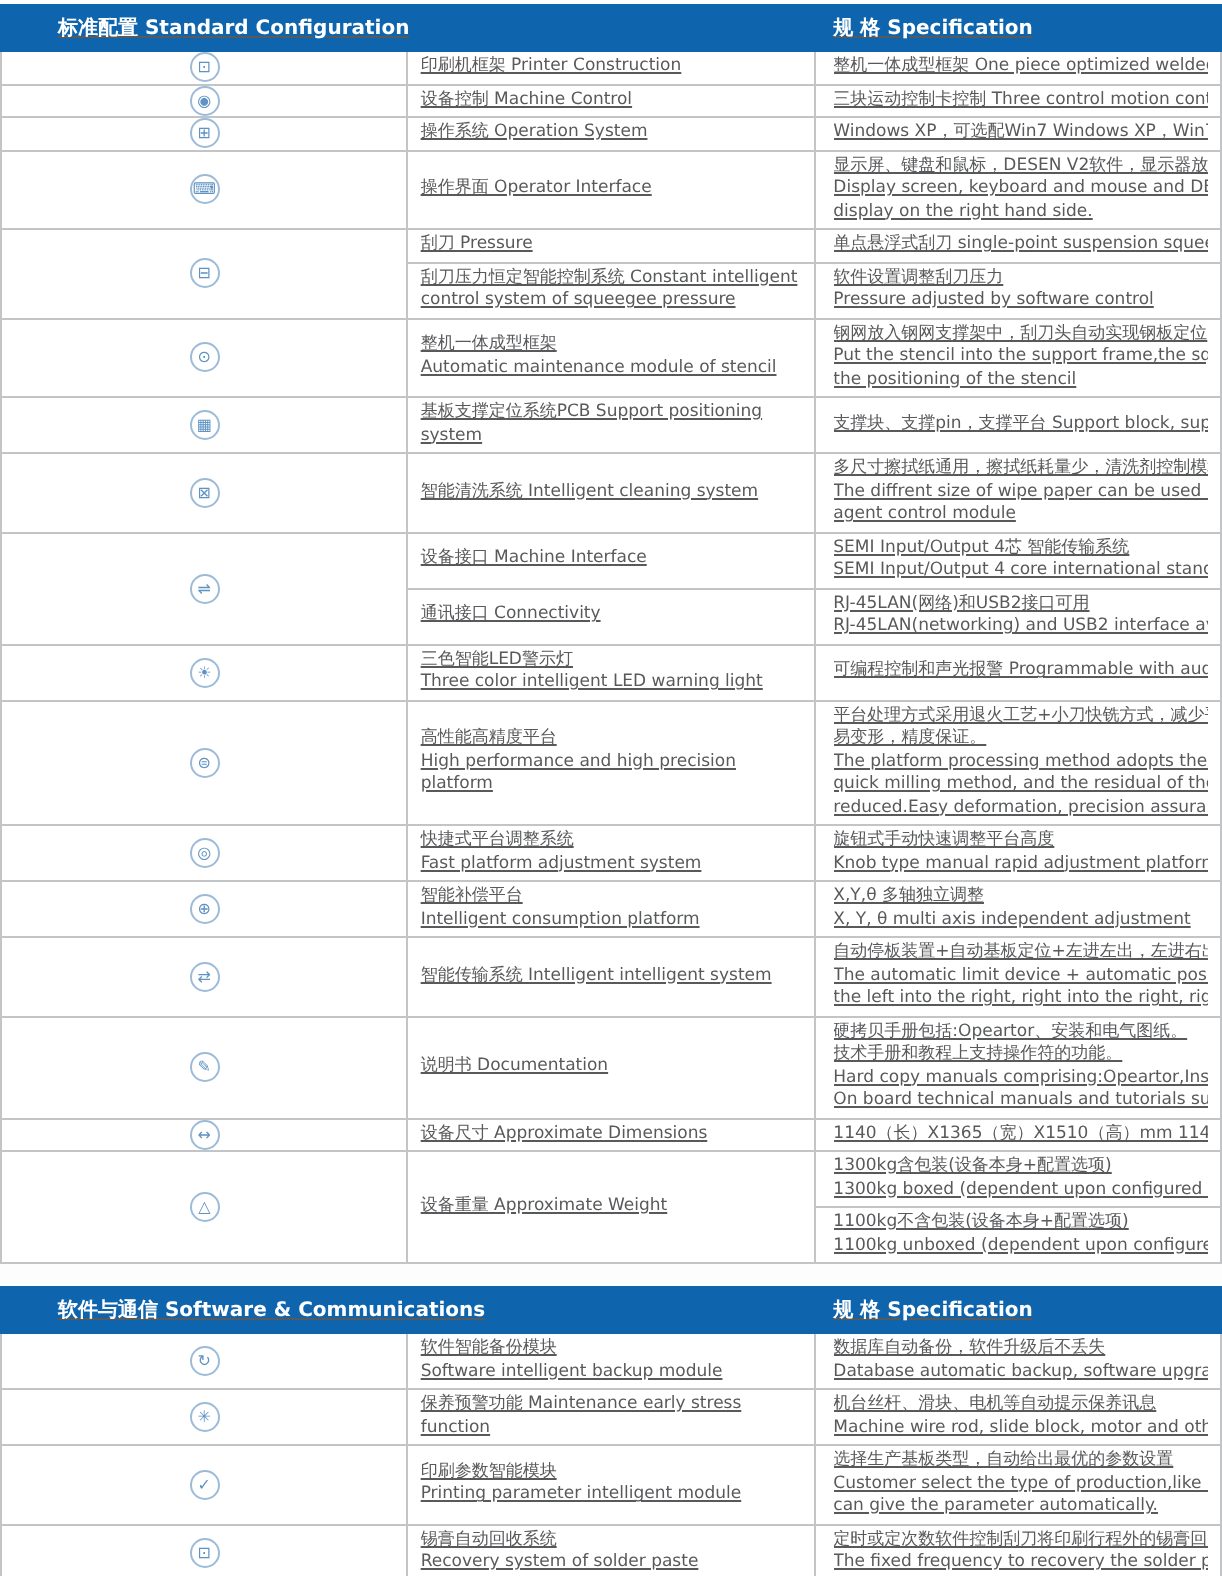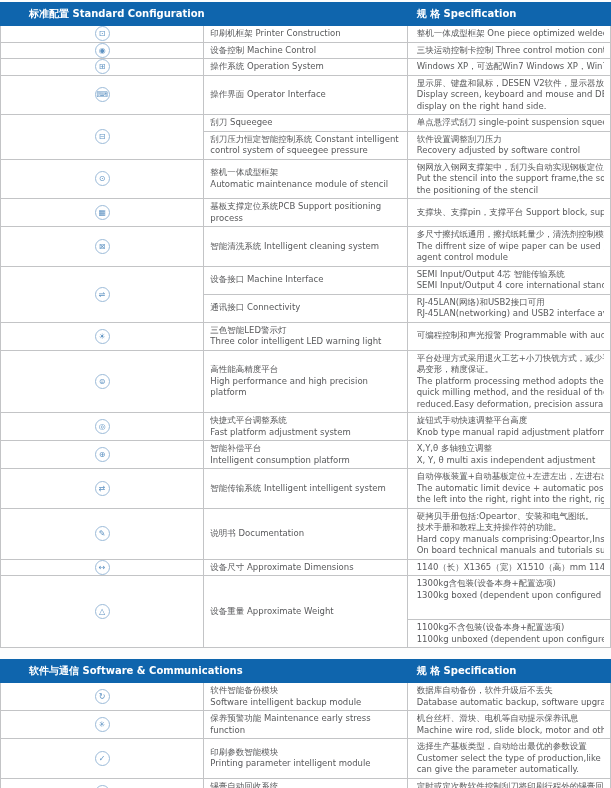--- a/index.html
+++ b/index.html
@@ -1,30 +1,30 @@
 <!DOCTYPE html>
 <html><head>
 <meta charset="utf-8">
 <style>
   html,body{margin:0;padding:0;background:#f4f4f4;}
   body{width:611px;font-family:"DejaVu Sans","Liberation Sans",sans-serif;color:#58595b;}
   .sheet{width:611px;background:#ffffff;}
-  .spec-section{width:509px;background:#eab308;}
+  .spec-section{width:509px;background:#eab308;text-decoration:underline;}
   table{border-collapse:collapse;width:611px;table-layout:fixed;}
   .section-gap1{height:11px;background:#fdfdfd;}
   th{background:#0f65ad;color:#ffffff;font-size:10px;font-weight:bold;text-align:left;
      height:18px;padding:2px 0 2px 9px;border:1px solid #0f65ad;}
   th.title-th{padding-left:28px;}
   td{border:1px solid #c3c4c6;font-size:8.5px;line-height:11.5px;vertical-align:middle;
      padding:2px 6px;background:#ffffff;}
   td.icon-cell{width:22px;padding:0;text-align:center;}
   td.label-cell{width:231px;}
   td.spec-cell{width:358px;padding:0;}
   .spec-group{padding:2px 6px 2px 9px;}
-  .spec-group + .spec-group{border-top:1px solid #c3c4c6;margin-top:16px;}
+  .spec-group + .spec-group{border-top:1px solid #c3c4c6;}
   .icon-circle{display:inline-block;width:13px;height:13px;border:1px solid #9cbbd9;
      border-radius:50%;color:#5f93c3;font-size:8px;line-height:13px;text-align:center;
      background:#ffffff;}
   .line{white-space:nowrap;overflow:hidden;}
   .outer-top{height:2px;background:#fdfdfd;}
 </style>
 </head>
 <body>
 
 <div class="sheet">
@@ -81,57 +81,57 @@
                 <div class="spec-group">
                   <div class="line">显示屏、键盘和鼠标，DESEN V2软件，显示器放在设备右侧顶上。</div>
                   <div class="line">Display screen, keyboard and mouse and DESEN V2 software,</div>
                   <div class="line">display on the right hand side.</div>
                 </div>
               </td>
             </tr>
             <tr>
               <td class="icon-cell" rowspan="2"><span class="icon-circle">⊟</span></td>
               <td class="label-cell">
-                <div>刮刀  Squeegee</div>
+                <div>刮刀  Pressure</div>
               </td>
               <td class="spec-cell">
                 <div class="spec-group">
                   <div class="line">单点悬浮式刮刀  single-point suspension squeegee</div>
                 </div>
               </td>
             </tr>
             <tr>
               <td class="label-cell">
                 <div>刮刀压力恒定智能控制系统  Constant intelligent control system of squeegee pressure</div>
               </td>
               <td class="spec-cell">
                 <div class="spec-group">
                   <div class="line">软件设置调整刮刀压力</div>
-                  <div class="line">Recovery adjusted by software control</div>
+                  <div class="line">Pressure adjusted by software control</div>
                 </div>
               </td>
             </tr>
             <tr>
               <td class="icon-cell"><span class="icon-circle">⊙</span></td>
               <td class="label-cell">
                 <div>整机一体成型框架</div>
                 <div>Automatic maintenance module of stencil</div>
               </td>
               <td class="spec-cell">
                 <div class="spec-group">
                   <div class="line">钢网放入钢网支撑架中，刮刀头自动实现钢板定位</div>
                   <div class="line">Put the stencil into the support frame,the squeegee automatically realizes</div>
                   <div class="line">the positioning of the stencil</div>
                 </div>
               </td>
             </tr>
             <tr>
               <td class="icon-cell"><span class="icon-circle">▦</span></td>
               <td class="label-cell">
-                <div>基板支撑定位系统PCB  Support positioning process</div>
+                <div>基板支撑定位系统PCB  Support positioning system</div>
               </td>
               <td class="spec-cell">
                 <div class="spec-group">
                   <div class="line">支撑块、支撑pin，支撑平台  Support block, support pin, support platform</div>
                 </div>
               </td>
             </tr>
             <tr>
               <td class="icon-cell"><span class="icon-circle">⊠</span></td>
               <td class="label-cell">

